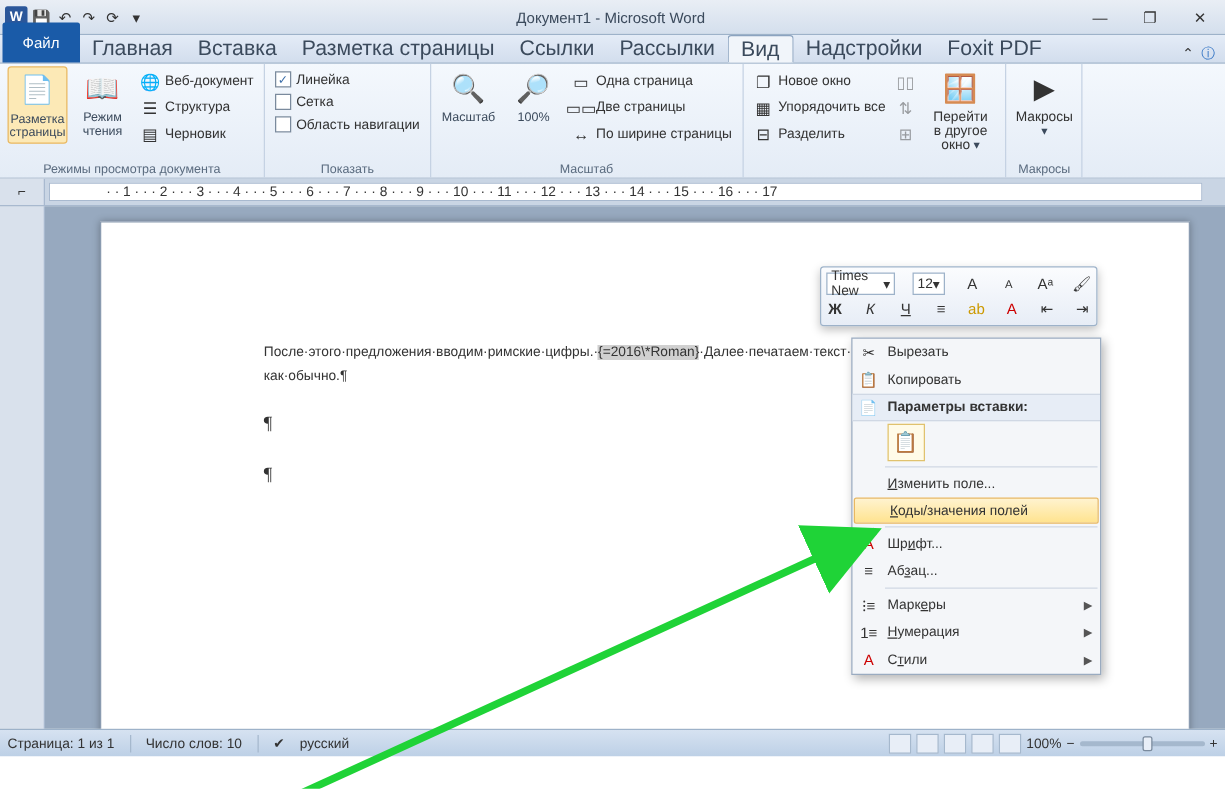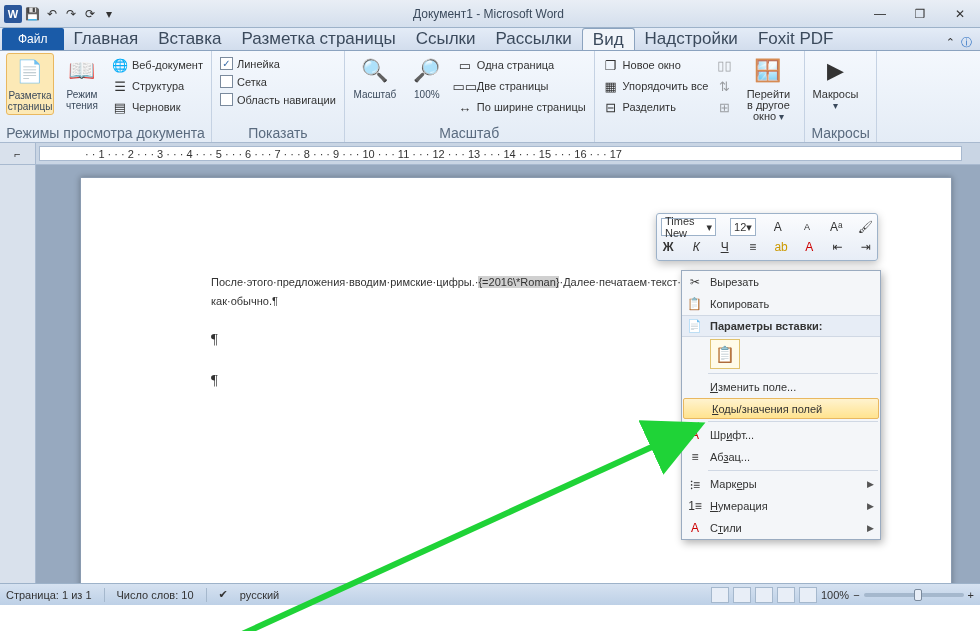--- a/index.html
+++ b/index.html
@@ -5,28 +5,28 @@
 *{box-sizing:border-box;margin:0;padding:0;font-family:"Segoe UI",Tahoma,sans-serif;font-size:11px;color:#333;}
 body{background:#fff;width:980px;height:631px;overflow:hidden;position:relative;}
 .titlebar{height:28px;background:linear-gradient(#e9eef5,#d4dfed);display:flex;align-items:center;border-bottom:1px solid #9db2c9;}
 .qat{display:flex;align-items:center;gap:3px;padding-left:4px;}
 .qat .icon{width:16px;height:16px;display:flex;align-items:center;justify-content:center;font-size:12px;}
 .word-icon{width:18px;height:18px;background:#2b579a;color:#fff;font-weight:bold;font-size:11px;display:flex;align-items:center;justify-content:center;border-radius:2px;}
 .title{flex:1;text-align:center;font-size:12px;color:#3b4a5c;}
 .winbtns{display:flex;}
 .winbtn{width:40px;height:24px;display:flex;align-items:center;justify-content:center;font-size:12px;}
 .tabs{height:23px;background:linear-gradient(#e4ecf7,#d2dded);display:flex;align-items:flex-end;border-bottom:1px solid #8ba3bf;}
-.file-tab{background:#1a5ba8;color:#fff;padding:3px 16px;font-size:12px;height:22px;display:flex;align-items:center;border-radius:2px 2px 0 0;margin-left:2px;}
+.file-tab{background:#1a5ba8;color:#fff;padding:3px 16px;font-size:12px;height:32px;display:flex;align-items:center;border-radius:2px 2px 0 0;margin-left:2px;}
 .tab{padding:3px 10px;font-size:17px;height:22px;display:flex;align-items:center;color:#3b4a5c;cursor:pointer;}
 .tab.active{background:#f1f5fa;border:1px solid #8ba3bf;border-bottom:none;border-radius:3px 3px 0 0;}
 .help{margin-left:auto;margin-right:8px;display:flex;gap:6px;align-items:center;}
 .ribbon{height:92px;background:linear-gradient(#f4f8fd,#e4ecf6);border-bottom:1px solid #a8b9cf;display:flex;}
 .group{border-right:1px solid #c5d2e3;padding:2px 6px 0;display:flex;flex-direction:column;}
 .group-body{flex:1;display:flex;align-items:flex-start;gap:4px;}
-.group-label{text-align:center;font-size:14px;color:#5a6b7f;padding:1px 0;position:relative;}
+.group-label{text-align:center;font-size:10px;color:#5a6b7f;padding:1px 0;position:relative;}
 .bigbtn{display:flex;flex-direction:column;align-items:center;padding:2px 4px;text-align:center;width:48px;gap:2px;}
 .bigbtn.selected{background:#fce9b6;border:1px solid #e9b860;border-radius:3px;}
 .bigbtn .ico{width:32px;height:32px;display:flex;align-items:center;justify-content:center;font-size:22px;}
 .bigbtn .lbl{font-size:10px;line-height:11px;color:#3b4a5c;}
 .smbtn{display:flex;align-items:center;gap:4px;padding:1px 2px;font-size:11px;color:#3b4a5c;}
 .smbtn .ico{width:16px;height:16px;display:flex;align-items:center;justify-content:center;font-size:13px;}
 .chk{width:13px;height:13px;border:1px solid #7a8a9d;background:#fff;display:inline-flex;align-items:center;justify-content:center;font-size:10px;color:#3b6da8;}
 .vcol{display:flex;flex-direction:column;gap:3px;padding-top:3px;}
 .ruler-area{height:22px;background:#c9d5e4;border-bottom:1px solid #a8b9cf;display:flex;}
 .ruler-corner{width:36px;background:#d9e1ec;border-right:1px solid #a8b9cf;display:flex;align-items:center;justify-content:center;}

